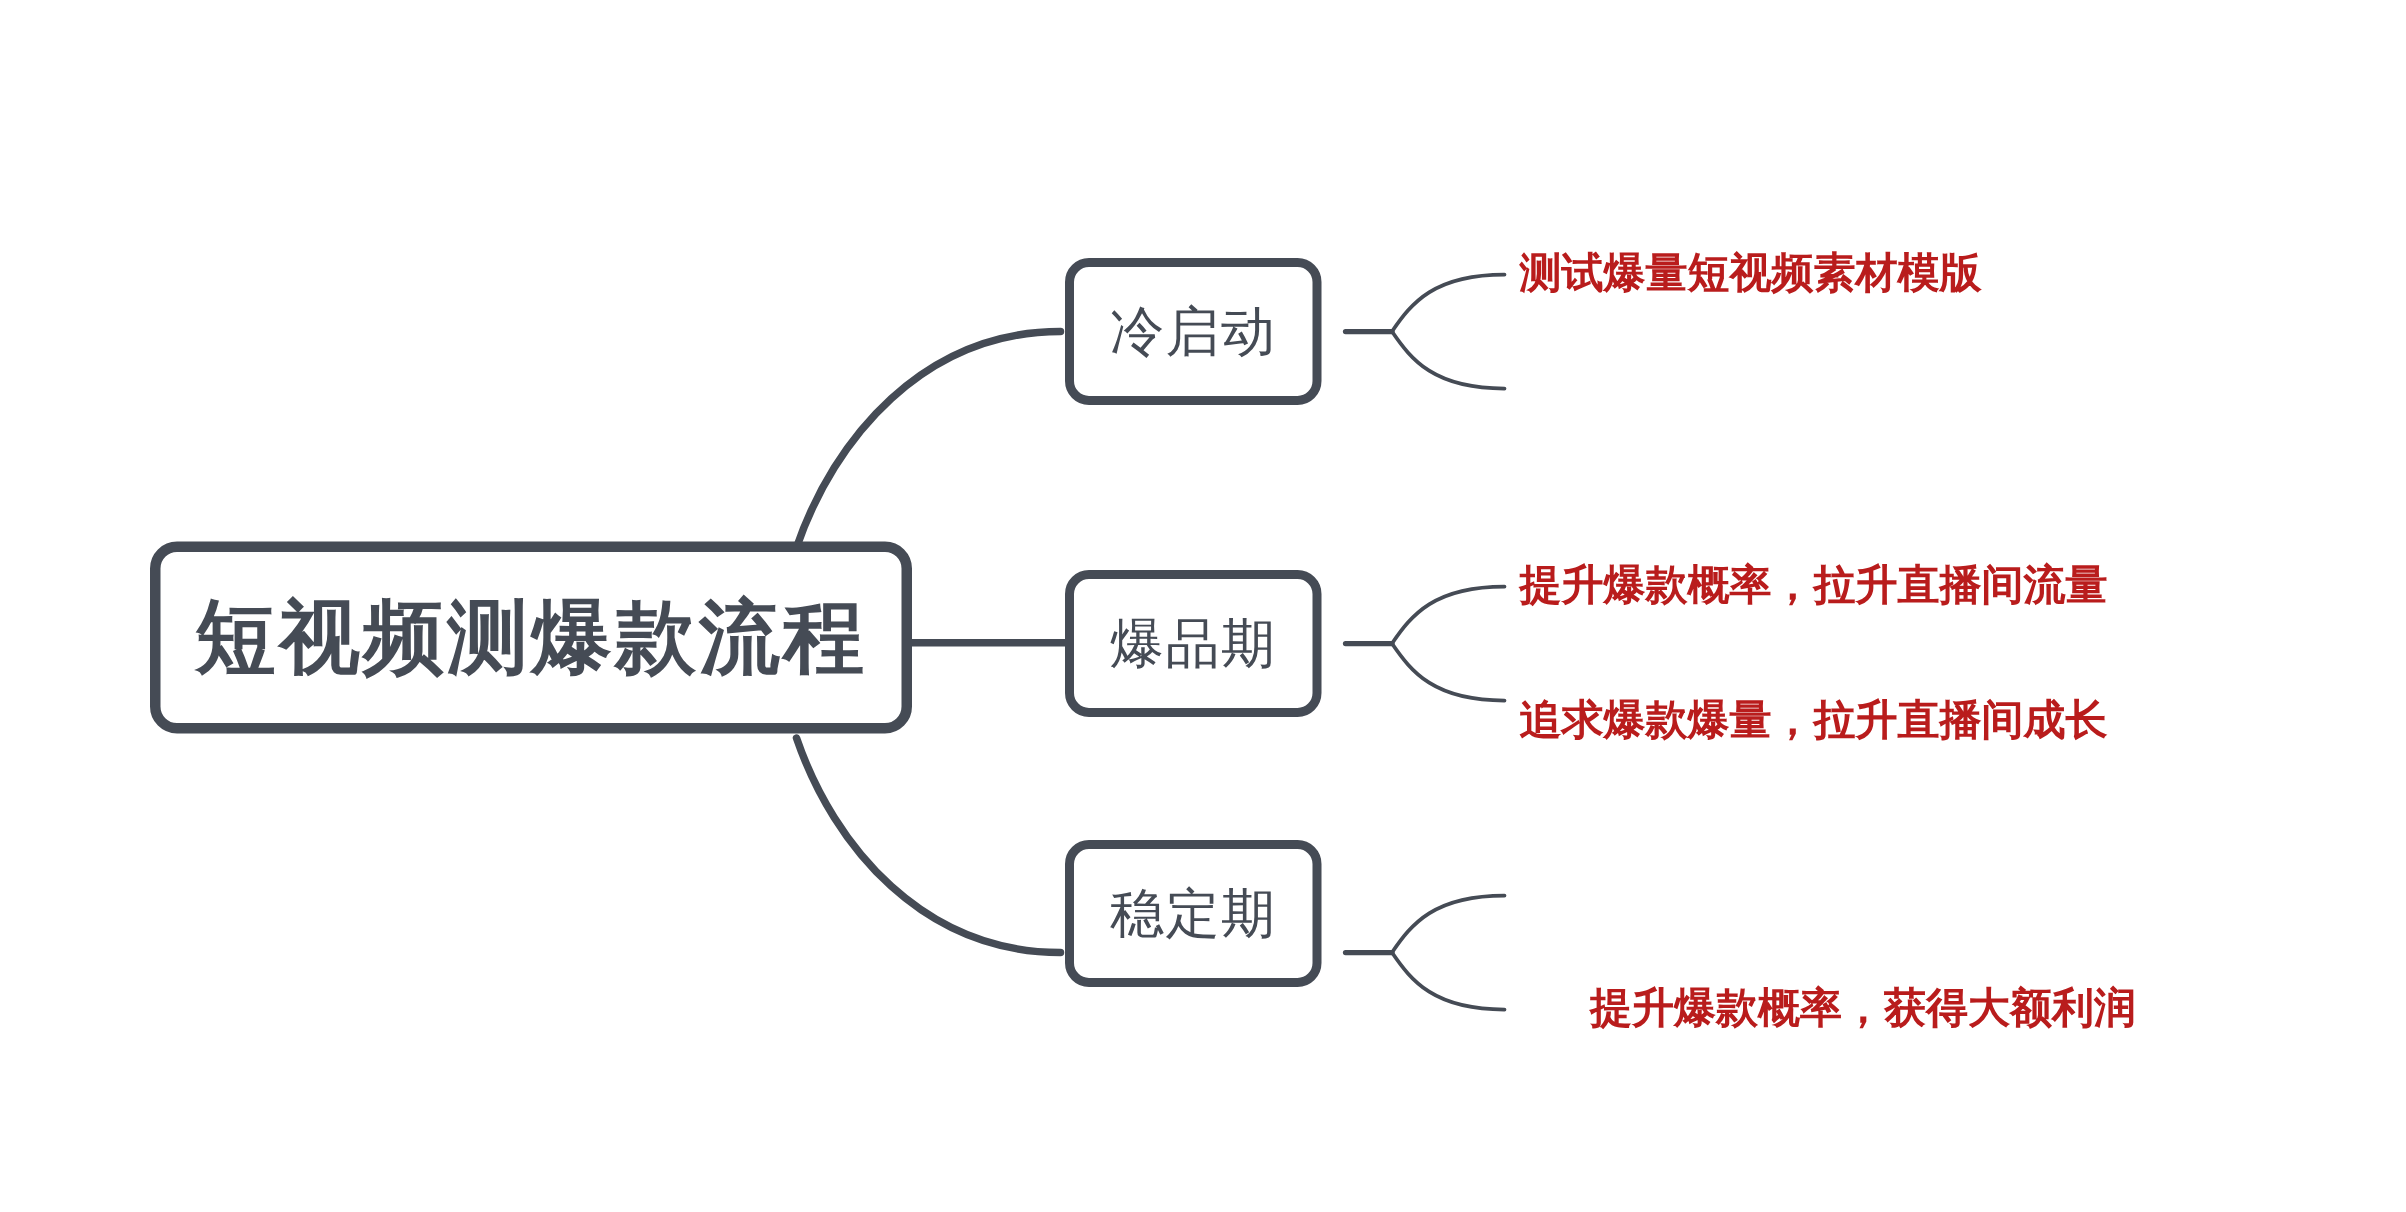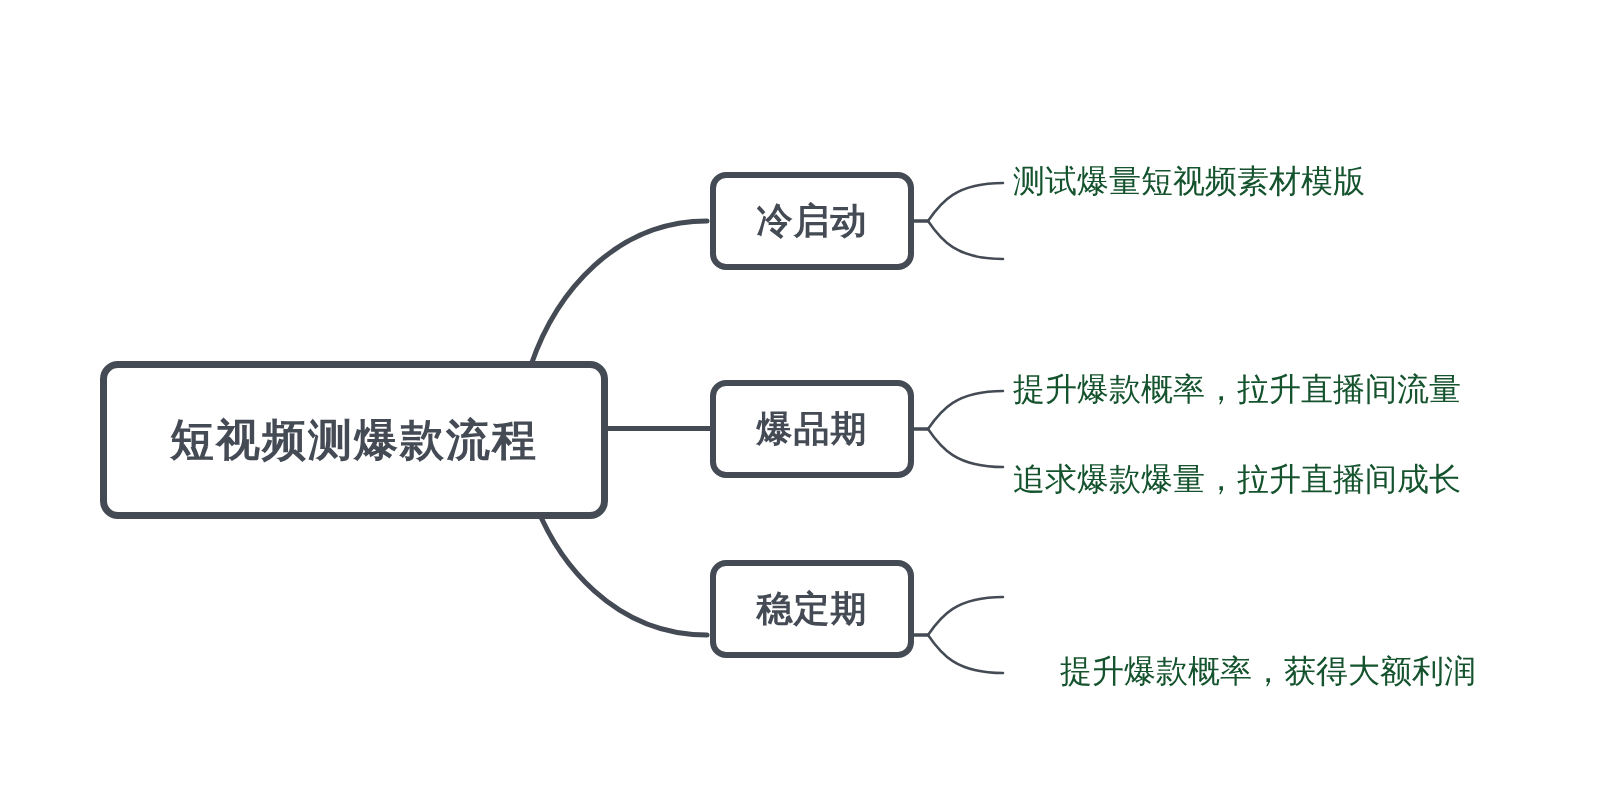--- a/index.html
+++ b/index.html
@@ -31,46 +31,46 @@
     justify-content: center;
     background: #ffffff;
     border: 6px solid #454b55;
     border-radius: 16px;
     text-align: center;
   }
   .root-node {
     left: 100px;
     top: 361px;
     width: 508px;
-    height: 158px;
+    height: 128px;
     border-width: 7px;
     border-radius: 18px;
-    font-size: 44px;
+    font-size: 54px;
     font-weight: bold;
     letter-spacing: 2px;
   }
   .branch-node {
     left: 710px;
-    width: 204px;
+    width: 171px;
     height: 98px;
     font-size: 36px;
-    font-weight: bold;
+    font-weight: normal;
     letter-spacing: 1px;
   }
   .branch-1 { top: 172px; }
   .branch-2 { top: 380px; }
   .branch-3 { top: 560px; }
   .leaf {
     position: absolute;
     left: 1013px;
     transform: translateY(-52%);
-    font-size: 32px;
-    font-weight: normal;
+    font-size: 28px;
+    font-weight: bold;
     white-space: nowrap;
-    color: #14532d;
+    color: #b91c1c;
   }
   .leaf-1a { top: 183px; }
   .leaf-1b { top: 259px; }
   .leaf-2a { top: 391px; }
   .leaf-2b { top: 481px; }
   .leaf-3a { top: 597px; }
   .leaf-3b { top: 673px; margin-left: 47px; }
 </style>
 </head>
 <body>

